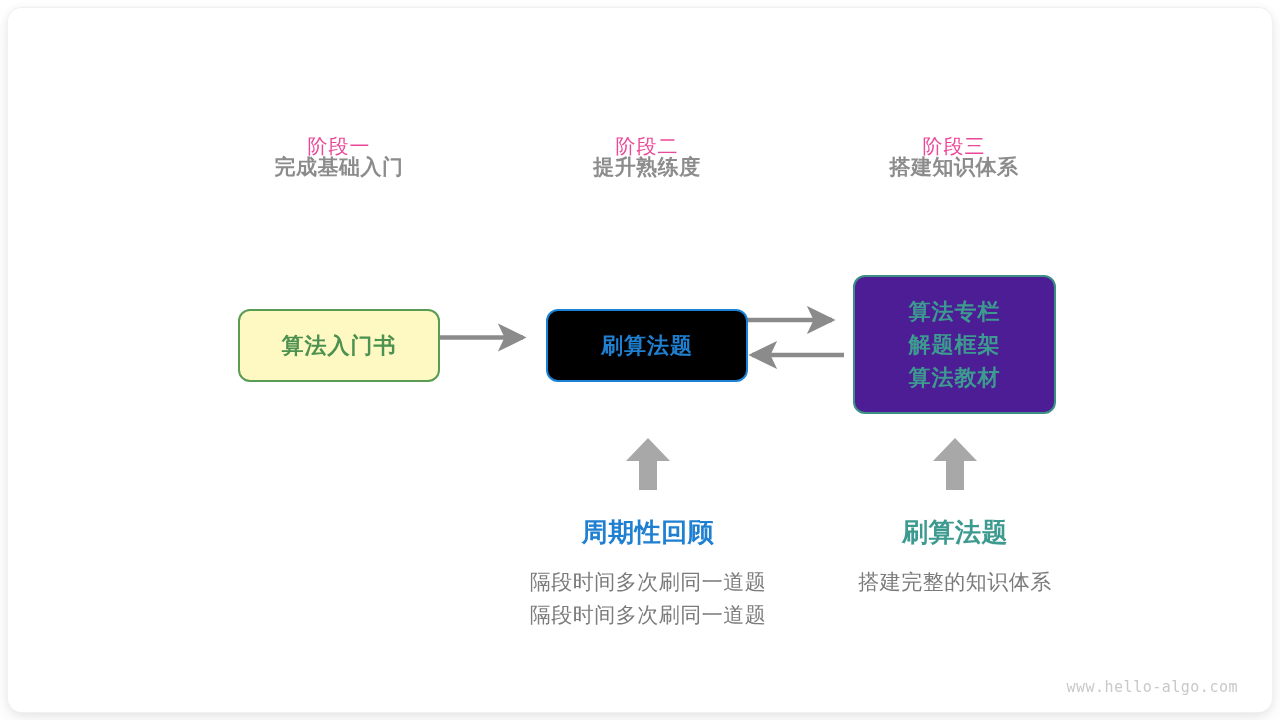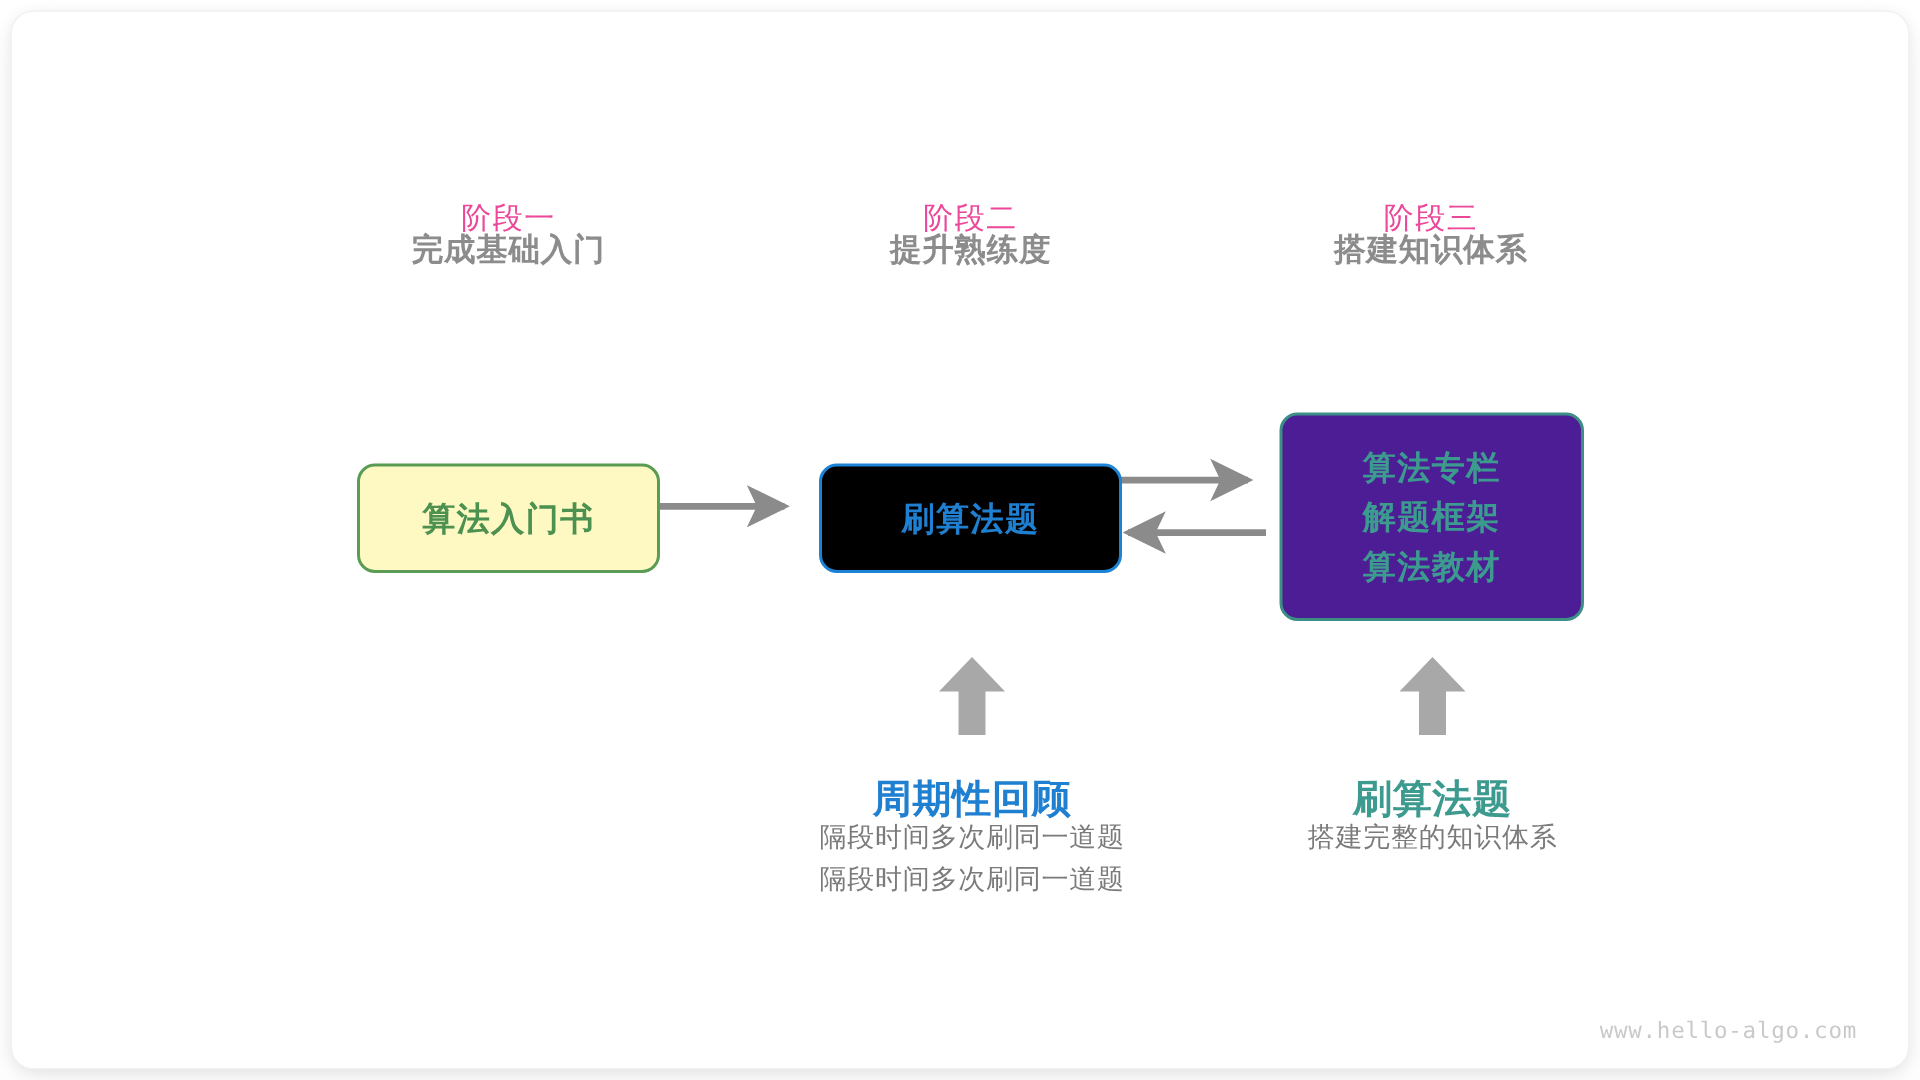--- a/index.html
+++ b/index.html
@@ -105,23 +105,24 @@
     width: 300px;
     text-align: center;
   }
   .note .note-title {
     font-size: 26px;
     font-weight: bold;
     line-height: 1;
     letter-spacing: 0.5px;
   }
   .note .note-desc {
-    font-size: 18px;
+    font-size: 21px;
     color: #7b7b7b;
     line-height: 1.55;
+    margin-top: 21px;
     letter-spacing: 0.5px;
   }
   .note-1 { left: 490px; top: 511px; }
   .note-1 .note-title { color: #1f7fd0; }
   .note-2 { left: 797px; top: 511px; }
   .note-2 .note-title { color: #3d9a8f; }
 
   .watermark {
     position: absolute;
     right: 34px;

